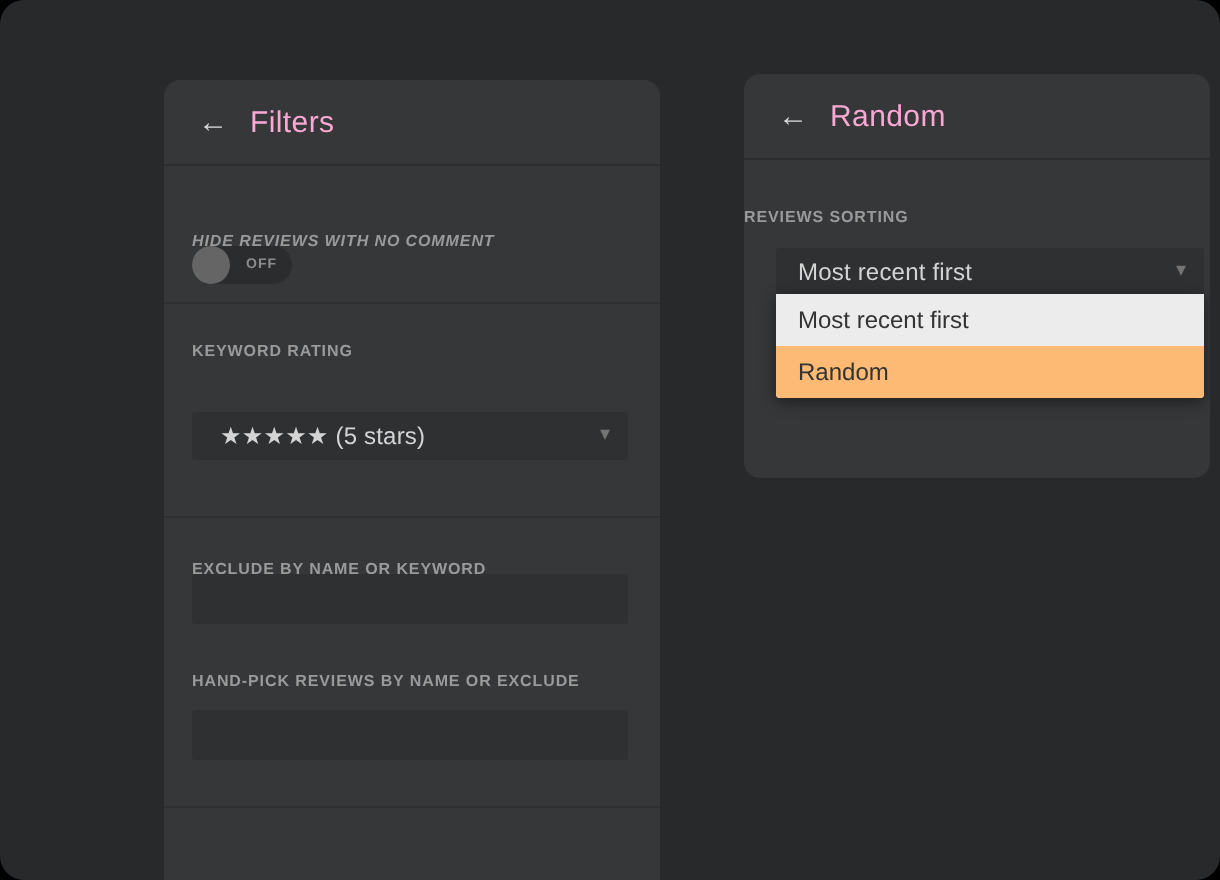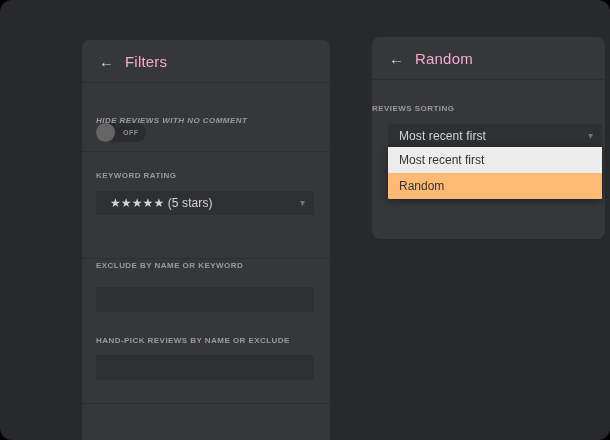--- a/index.html
+++ b/index.html
@@ -46,21 +46,21 @@
   .toggle-state { position:absolute; left:27px; color:#8d8d8d; font-size:7px; font-weight:700; letter-spacing:.5px; }
 
   
   .select {
     position:absolute; background:#2e3031; border-radius:2px;
     display:flex; align-items:center; cursor:pointer;
   }
   .select-value { color:#d4d4d4; font-size:12px; padding-left:14px; letter-spacing:.1px; white-space:nowrap; }
   .caret-icon { position:absolute; right:9px; color:#747474; font-size:10px; line-height:1; }
 
-  .rating-select { left:14px; right:16px; top:151px; height:24px; }
+  .rating-select { left:14px; right:16px; top:166px; height:24px; }
   .sorting-select { left:16px; width:214px; top:87px; height:23px; }
   .sorting-select .select-value { padding-left:11px; }
 
   
   .text-input {
     position:absolute; left:14px; right:16px; height:25px;
     background:#2e3031; border:none; outline:none; border-radius:2px;
     color:#d4d4d4; font-size:12px; padding:0 8px;
     font-family:"Liberation Sans","DejaVu Sans",sans-serif;
   }
@@ -77,21 +77,21 @@
     height:26px; display:flex; align-items:center;
     padding-left:11px; font-size:12px; color:#333; cursor:pointer; background:#fdba74;
   }
   .dropdown-option.highlighted { background:#ececec; }
 
   
   .lbl-hide     { top:76px;font-style:italic; }
   .div-1        { top:111px; }
   .lbl-rating   { top:131px; }
   .div-2        { top:218px; }
-  .lbl-exclude  { top:221px; }
+  .lbl-exclude  { top:240px; }
   .lbl-handpick { top:296px; }
   .div-3        { top:363px; }
   .lbl-total    { top:390px; }
   
   .lbl-sorting  { top:67px; }
 </style>
 </head>
 <body>
 
 <div class="canvas">

